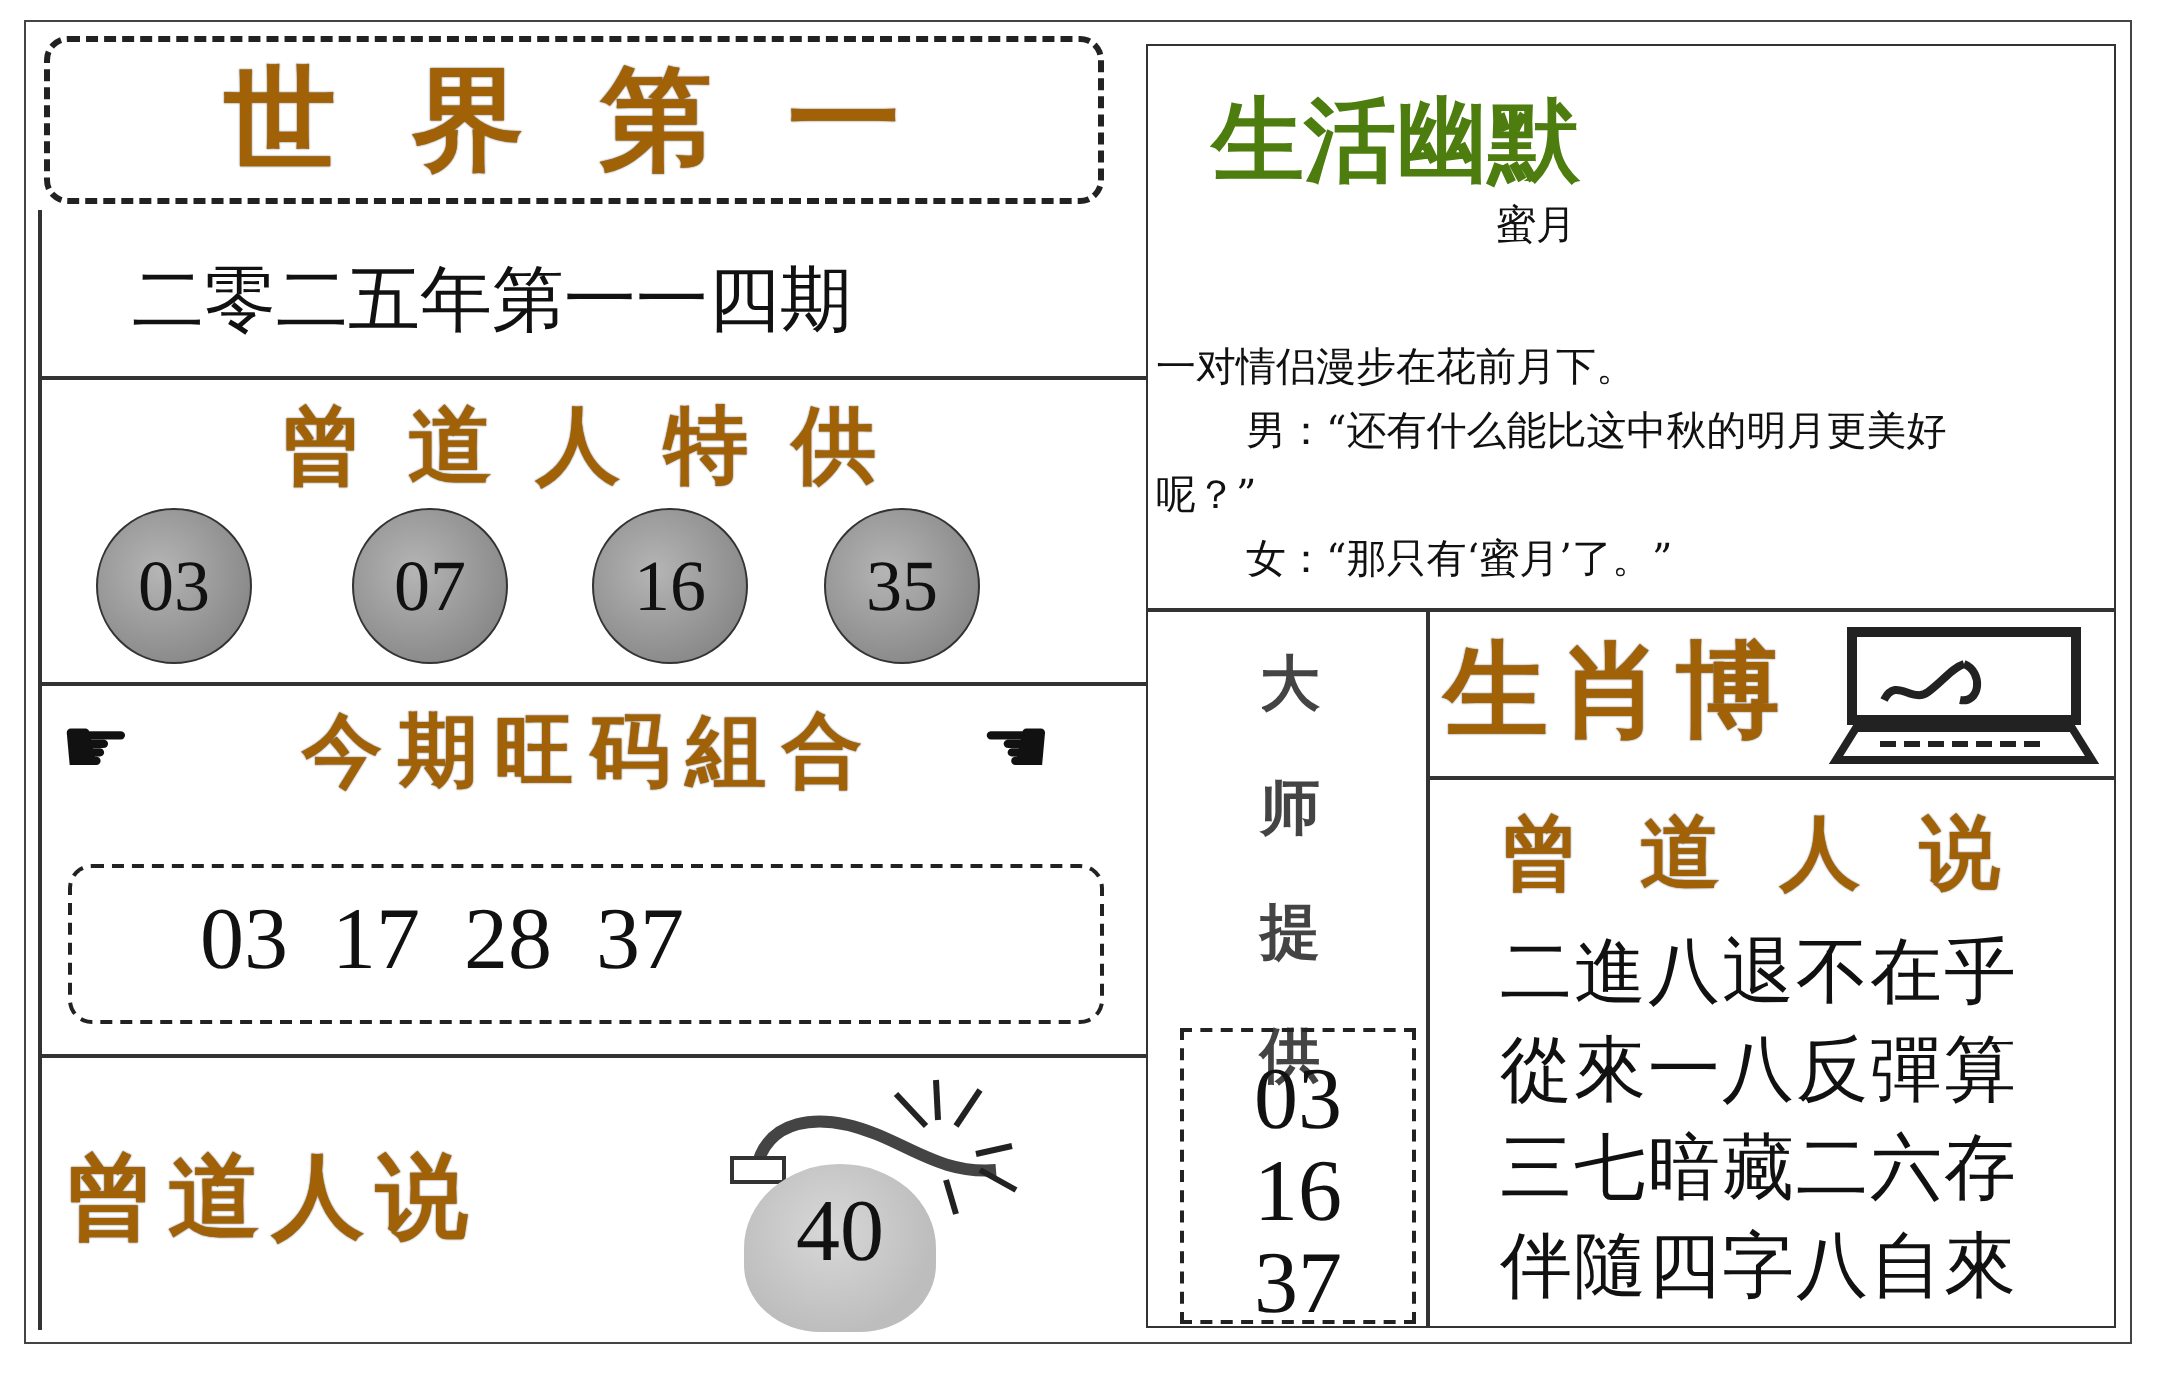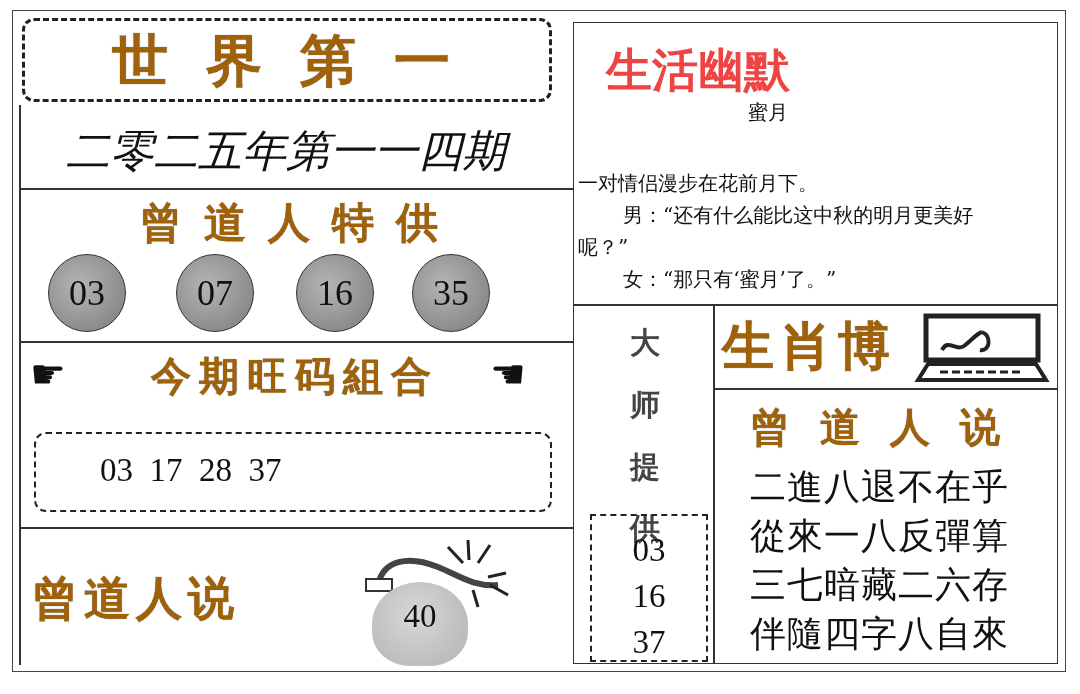--- a/index.html
+++ b/index.html
@@ -5,36 +5,36 @@
   html,body{margin:0;padding:0;background:#fff;}
   body{width:1080px;height:694px;position:relative;overflow:hidden;font-family:"DejaVu Serif",serif;color:#111;}
   .abs{position:absolute;box-sizing:border-box;}
   .outer{left:12px;top:10px;width:1054px;height:662px;border:1.5px solid #444;}
   .vline{background:#333;width:1.5px;}
   .hline{background:#333;height:1.5px;}
   .dashbox{border:3px dashed #222;border-radius:12px;}
   .grunge{font-family:"DejaVu Serif",serif;font-weight:bold;color:#a16207;letter-spacing:18px;text-shadow:0 0 1px #555;}
   .outline{color:#fff;-webkit-text-stroke:2px #222;font-weight:bold;}
   .ball{border-radius:50%;background:radial-gradient(circle at 40% 40%,#b5b5b5,#8c8c8c 70%,#7a7a7a);border:1.5px solid #333;display:flex;align-items:center;justify-content:center;font-family:"Liberation Serif",serif;font-size:36px;color:#111;}
-  .num{font-family:"Liberation Serif",serif;font-size:33px;}
+  .num{font-family:"Liberation Serif",serif;font-size:44px;}
   .poem{font-family:"DejaVu Sans",sans-serif;font-size:36px;line-height:49px;letter-spacing:1px;}
   .story{font-family:"DejaVu Serif",serif;font-size:20px;line-height:32px;}
   .vert{font-family:"DejaVu Serif",serif;font-weight:bold;font-size:30px;color:#444;line-height:62px;text-align:center;}
 </style>
 </head>
 <body>
 
 <div class="abs outer"></div>
 
 <div class="abs vline" style="left:19px;top:105px;height:560px;"></div>
 
 <div class="abs dashbox" style="left:22px;top:18px;width:530px;height:84px;"></div>
 <div class="abs grunge" style="left:70px;top:24px;width:460px;height:72px;font-size:56px;line-height:72px;text-align:center;letter-spacing:38px;">世界第一</div>
 
-<div class="abs" style="left:66px;top:125px;width:440px;height:52px;font-family:'DejaVu Sans',sans-serif;font-size:44px;line-height:52px;font-style:italic;">二零二五年第一一四期</div>
+<div class="abs" style="left:66px;top:125px;width:440px;height:52px;font-family:'DejaVu Sans',sans-serif;font-size:36px;line-height:52px;">二零二五年第一一四期</div>
 <div class="abs hline" style="left:19px;top:188px;width:554px;"></div>
 
 <div class="abs grunge" style="left:110px;top:195px;width:380px;height:56px;font-size:42px;line-height:56px;letter-spacing:22px;text-align:center;">曾道人特供</div>
 <div class="abs ball" style="left:48px;top:254px;width:78px;height:78px;">03</div>
 <div class="abs ball" style="left:176px;top:254px;width:78px;height:78px;">07</div>
 <div class="abs ball" style="left:296px;top:254px;width:78px;height:78px;">16</div>
 <div class="abs ball" style="left:412px;top:254px;width:78px;height:78px;">35</div>
 <div class="abs hline" style="left:19px;top:341px;width:554px;"></div>
 
 <div class="abs" style="left:30px;top:348px;width:70px;height:52px;font-size:40px;line-height:52px;">☛</div>
@@ -57,21 +57,21 @@
       <line x1="170" y1="60" x2="152" y2="50"></line>
         <line x1="140" y1="72" x2="135" y2="55"></line>
     </g>
   </svg>
 </div>
 <div class="abs" style="left:372px;top:582px;width:96px;height:84px;border-radius:50% 50% 40% 40%;background:radial-gradient(circle at 45% 40%,#d8d8d8,#bdbdbd 70%);"></div>
 <div class="abs num" style="left:372px;top:594px;width:96px;height:44px;line-height:44px;text-align:center;">40</div>
 
 <div class="abs" style="left:573px;top:22px;width:485px;height:642px;border:1.5px solid #333;"></div>
 
-<div class="abs outline" style="left:606px;top:38px;width:200px;height:64px;font-size:46px;line-height:64px;-webkit-text-stroke:0;color:#ef4444;font-family:'DejaVu Sans',sans-serif;">生活幽默</div>
+<div class="abs outline" style="left:606px;top:38px;width:200px;height:64px;font-size:46px;line-height:64px;-webkit-text-stroke:0;color:#4d7c0f;font-family:'DejaVu Sans',sans-serif;">生活幽默</div>
 <div class="abs" style="left:748px;top:98px;width:60px;height:28px;font-size:20px;line-height:28px;">蜜月</div>
 <div class="abs story" style="left:578px;top:167px;width:470px;">一对情侣漫步在花前月下。</div>
 <div class="abs story" style="left:623px;top:199px;width:430px;">男：“还有什么能比这中秋的明月更美好</div>
 <div class="abs story" style="left:578px;top:231px;width:430px;">呢？”</div>
 <div class="abs story" style="left:623px;top:263px;width:430px;">女：“那只有‘蜜月’了。”</div>
 <div class="abs hline" style="left:573px;top:304px;width:485px;"></div>
 
 <div class="abs vline" style="left:713px;top:304px;height:360px;"></div>
 <div class="abs vert" style="left:600px;top:312px;width:90px;">大</div>
 <div class="abs vert" style="left:600px;top:374px;width:90px;">师</div>

